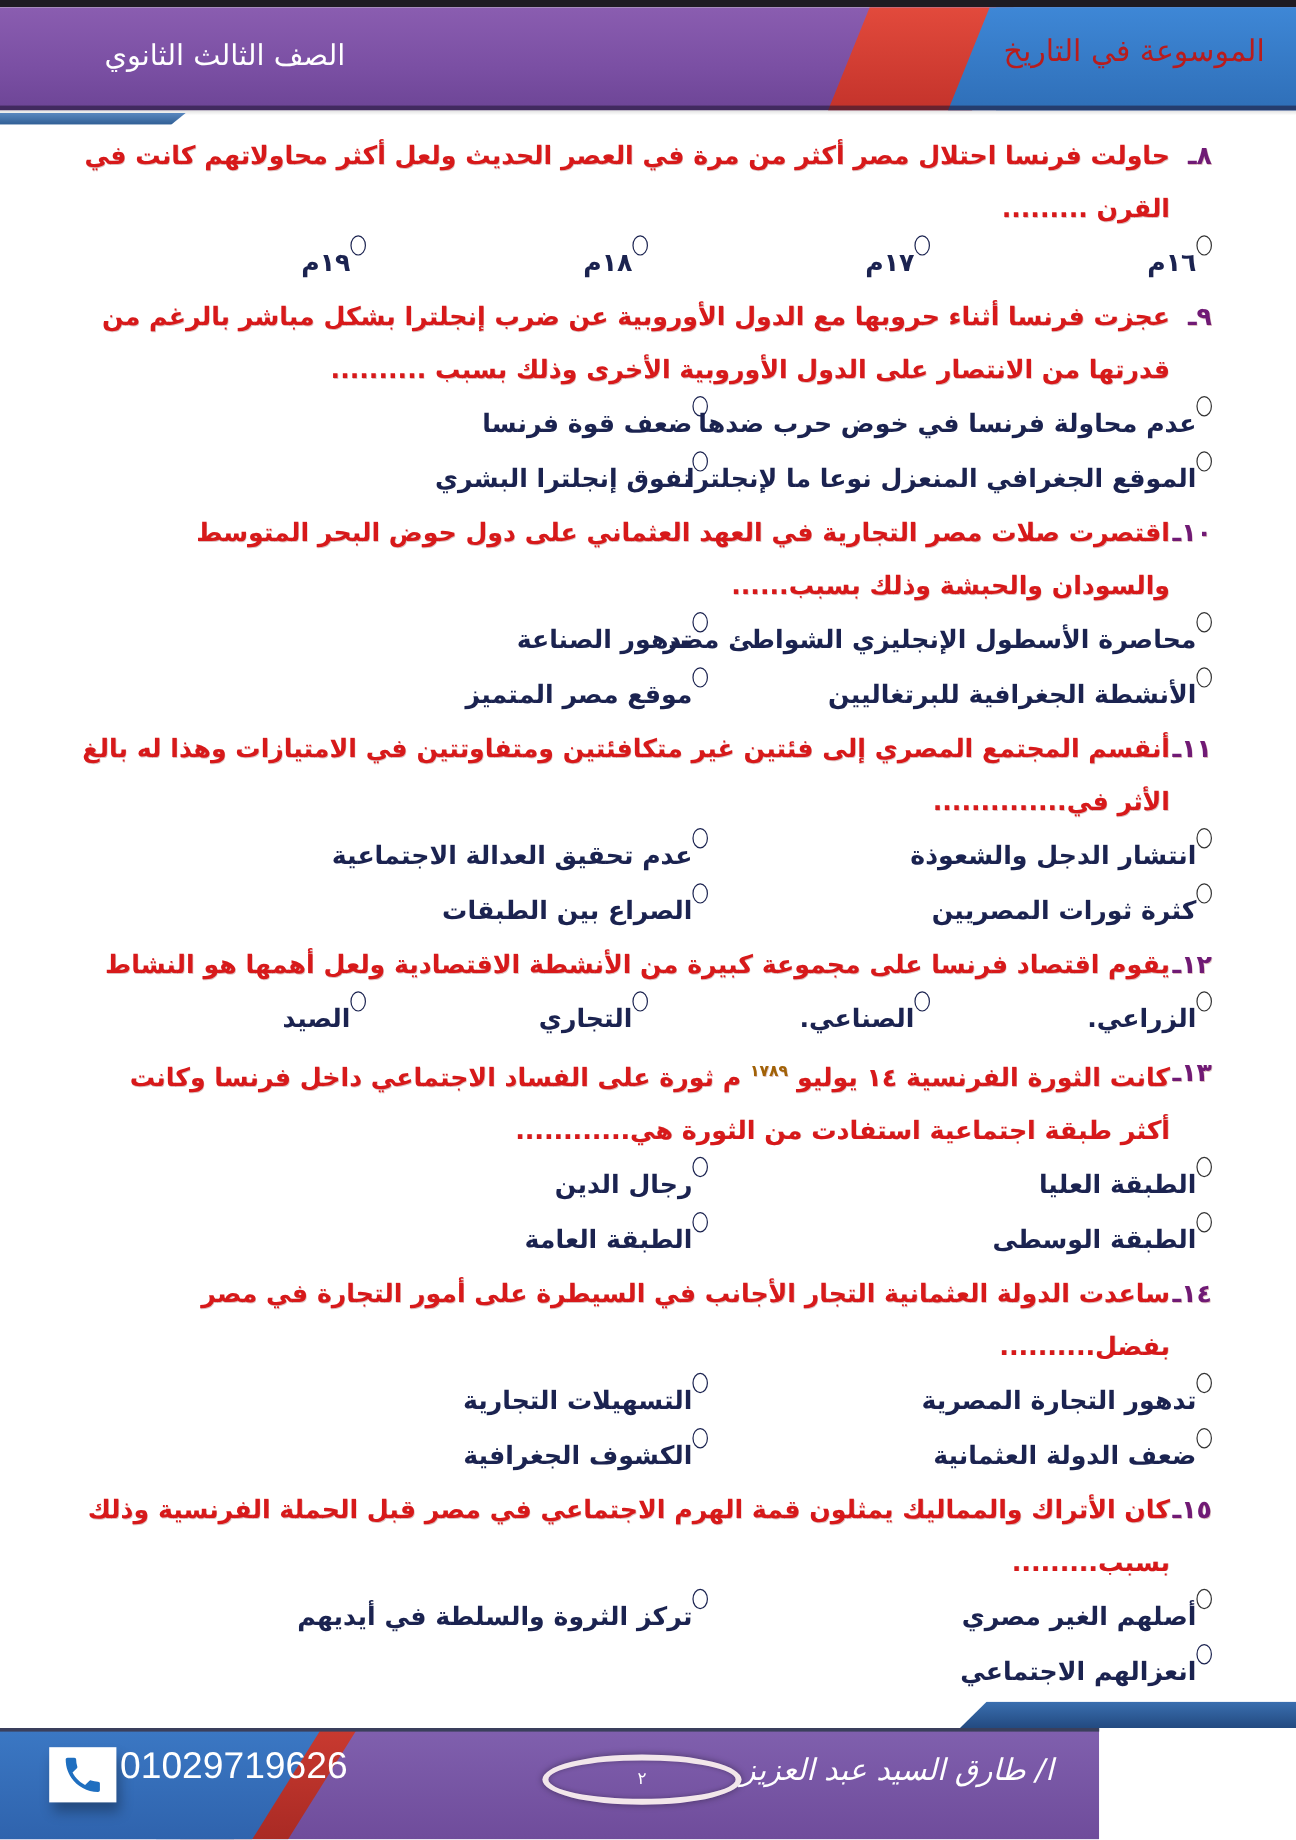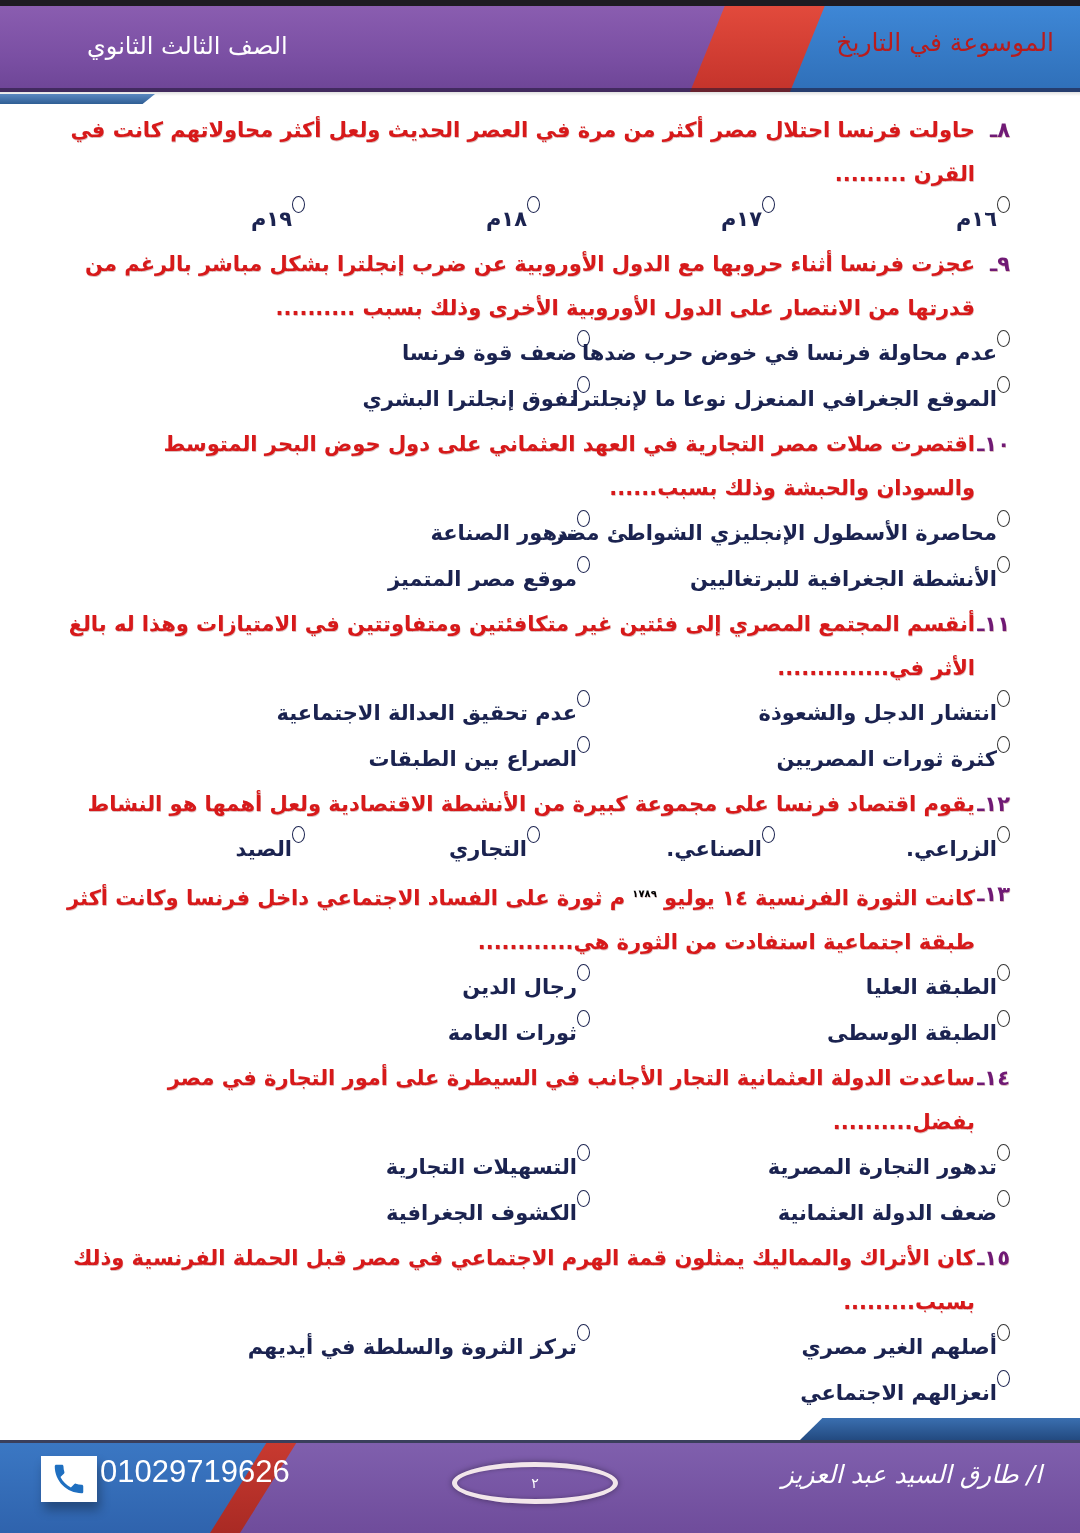--- a/index.html
+++ b/index.html
@@ -22,24 +22,24 @@
   
   .content { position: absolute; left: 60px; right: 70px; top: 108px; direction: rtl; }
   .question { position: relative; color: #d7191a; font-weight: bold; font-size: 21px; line-height: 44px; padding-right: 35px; text-shadow: 0.5px 0.5px 0 rgba(120,0,0,0.25); }
   .qnum { position: absolute; right: 0; top: 0; color: #701a75; font-weight: bold; }
   .options { display: grid; color: #1b2350; font-weight: bold; font-size: 21px; line-height: 46px; }
   .options.two { grid-template-columns: 420px 420px; }
   .options.four { grid-template-columns: 235px 235px 235px 235px; }
   .opt { display: flex; align-items: flex-start; white-space: nowrap; }
   .radio { display: inline-block; width: 13px; height: 17px; border: 1.6px solid #1b2350; border-radius: 50%; flex: none; }
   .radio.first { border-width: 1.2px; border-color: #333; }
-  .sup { font-size: 10px; vertical-align: super; color: #000000; }
+  .sup { font-size: 13px; vertical-align: super; color: #a16207; }
 
   
-  .footer { position: absolute; left: 0; top: 1440px; width: 1080px; height: 93px; overflow: hidden; }
+  .footer { position: absolute; left: 0; top: 1440px; width: 916px; height: 93px; overflow: hidden; }
   .footer .purple { position: absolute; inset: 0; background: linear-gradient(180deg,#8060ae 0%, #6f4c9b 100%); }
   .footer .red { position: absolute; top: 0; left: 150px; width: 90px; height: 93px; background: linear-gradient(180deg,#c93a30,#a92a24); transform: skewX(-32deg); transform-origin: bottom left; }
   .footer .blue { position: absolute; top: 0; left: 0; width: 195px; height: 93px; background: linear-gradient(180deg,#3b78c4,#2f63ad); }
   .footer .blue2 { position: absolute; top: 0; left: 130px; width: 80px; height: 93px; background: linear-gradient(180deg,#3b78c4,#2f63ad); transform: skewX(-32deg); transform-origin: bottom left; }
   .footer .topline { position: absolute; left: 0; top: 0; width: 1080px; height: 3px; background: #3a3f5c; }
   .phone-box { position: absolute; left: 41px; top: 16px; width: 56px; height: 46px; background: #ffffff; box-shadow: 3px 8px 10px rgba(0,0,0,0.3); display: flex; align-items: center; justify-content: center; }
   .phone-number { position: absolute; left: 100px; top: 14px; color: #ffffff; font-family: "Liberation Sans", sans-serif; font-size: 31px; }
   .page-oval { position: absolute; left: 452px; top: 22px; width: 166px; height: 42px; border: 5px solid #f2e6ea; border-radius: 50%; box-shadow: 0 0 6px rgba(0,0,0,0.4), inset 0 0 4px rgba(0,0,0,0.3); display: flex; align-items: center; justify-content: center; color: #fff; font-size: 14px; }
   .author { position: absolute; right: 38px; top: 20px; color: #ffffff; font-size: 25px; direction: rtl; font-style: italic; }
   .footer-stripe { position: absolute; right: 0; top: 1418px; width: 280px; height: 22px; background: linear-gradient(180deg,#3a6fb0,#234a80); clip-path: polygon(8% 0,100% 0,100% 100%,0 100%); }
@@ -202,21 +202,21 @@
       <label class="opt">
           <span class="radio"></span>
           <span>رجال الدين</span>
         </label>
       <label class="opt">
           <span class="radio first"></span>
           <span>الطبقة الوسطى</span>
         </label>
       <label class="opt">
           <span class="radio"></span>
-          <span>ثورات العامة</span>
+          <span>الطبقة العامة</span>
         </label>
     </div>
   </div>
 
   <div>
     <div class="question">
       <span class="qnum">١٤ـ</span>
       <span>ساعدت الدولة العثمانية التجار الأجانب في السيطرة على أمور التجارة في مصر بفضل..........</span>
     </div>
     <div class="options two">

